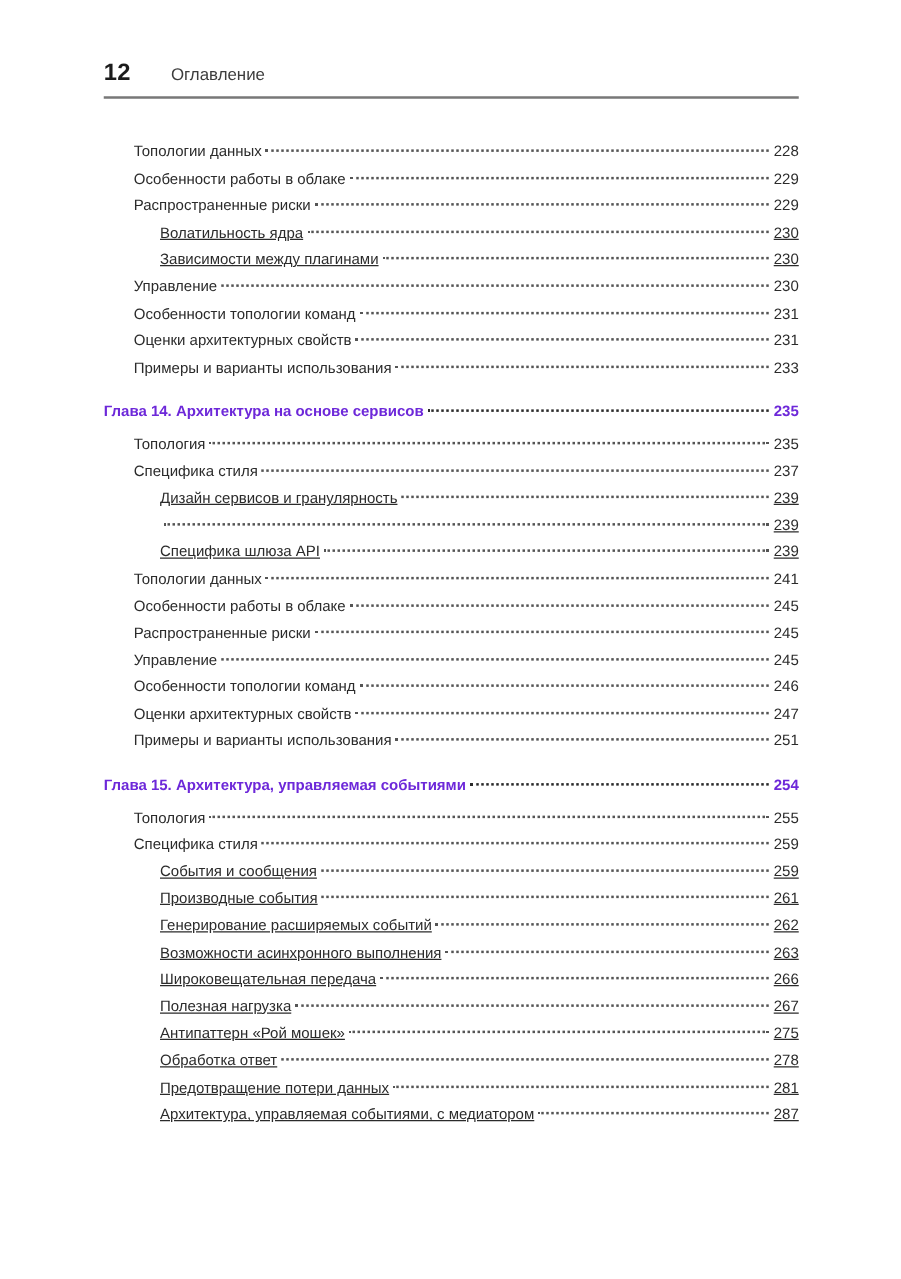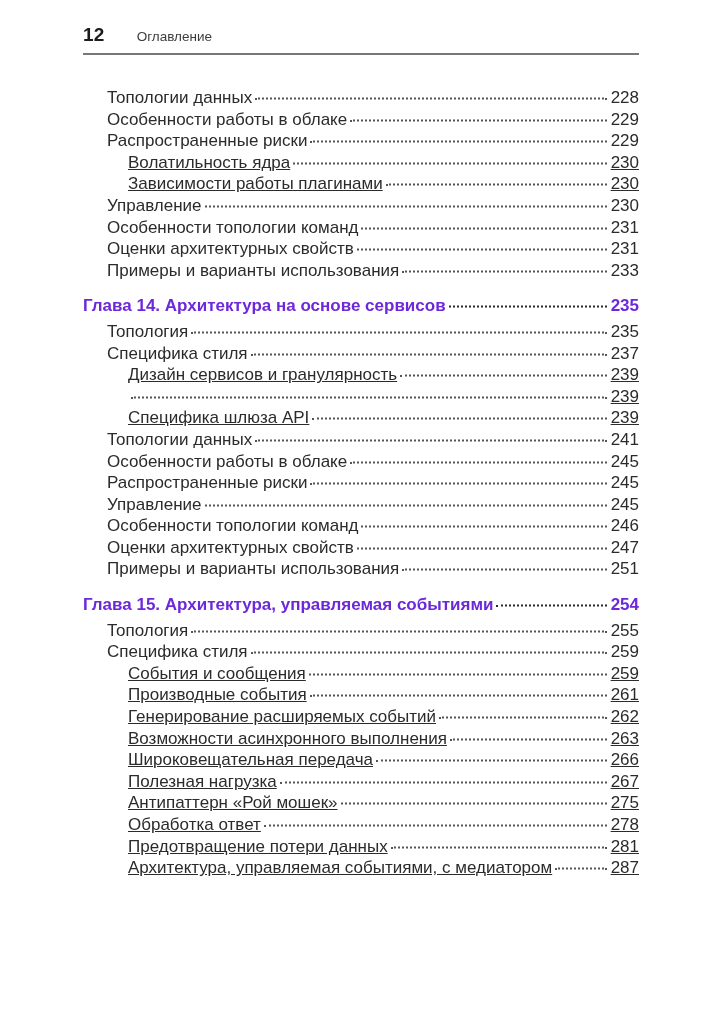--- a/index.html
+++ b/index.html
@@ -13,21 +13,21 @@
     color: #2b2b2b;
     -webkit-font-smoothing: antialiased;
   }
   .page {
     position: absolute;
     left: 83px;
     top: 0;
     width: 556px;
   }
   .header {
-    margin-top: 24px;
+    margin-top: 48px;
     display: flex;
     align-items: baseline;
     text-align: right;
   }
   .folio {
     font-size: 19px;
     font-weight: bold;
     color: #1c1c1c;
     letter-spacing: 0.3px;
   }
@@ -41,21 +41,21 @@
     border-bottom: 2px solid #787878;
     margin-top: 7px;
   }
   .toc {
     margin-top: 32px;
   }
   .row {
     display: flex;
     align-items: baseline;
     line-height: 21.6px;
-    font-size: 17px;
+    font-size: 12px;
     white-space: nowrap;
   }
   .row .title {
     flex: 0 0 auto;
   }
   .row .leader {
     flex: 1 1 auto;
     min-width: 12px;
     border-bottom: 2px dotted #555555;
     margin: 0 4px 0 3px;
@@ -102,21 +102,21 @@
         <span class="title">Распространенные риски</span>
         <span class="leader"></span>
         <span class="pagenum">229</span>
       </div>
       <div class="row l2">
         <span class="title">Волатильность ядра</span>
         <span class="leader"></span>
         <span class="pagenum">230</span>
       </div>
       <div class="row l2">
-        <span class="title">Зависимости работы плагинами</span>
+        <span class="title">Зависимости между плагинами</span>
         <span class="leader"></span>
         <span class="pagenum">230</span>
       </div>
       <div class="row l1">
         <span class="title">Управление</span>
         <span class="leader"></span>
         <span class="pagenum">230</span>
       </div>
       <div class="row l1">
         <span class="title">Особенности топологии команд</span>

